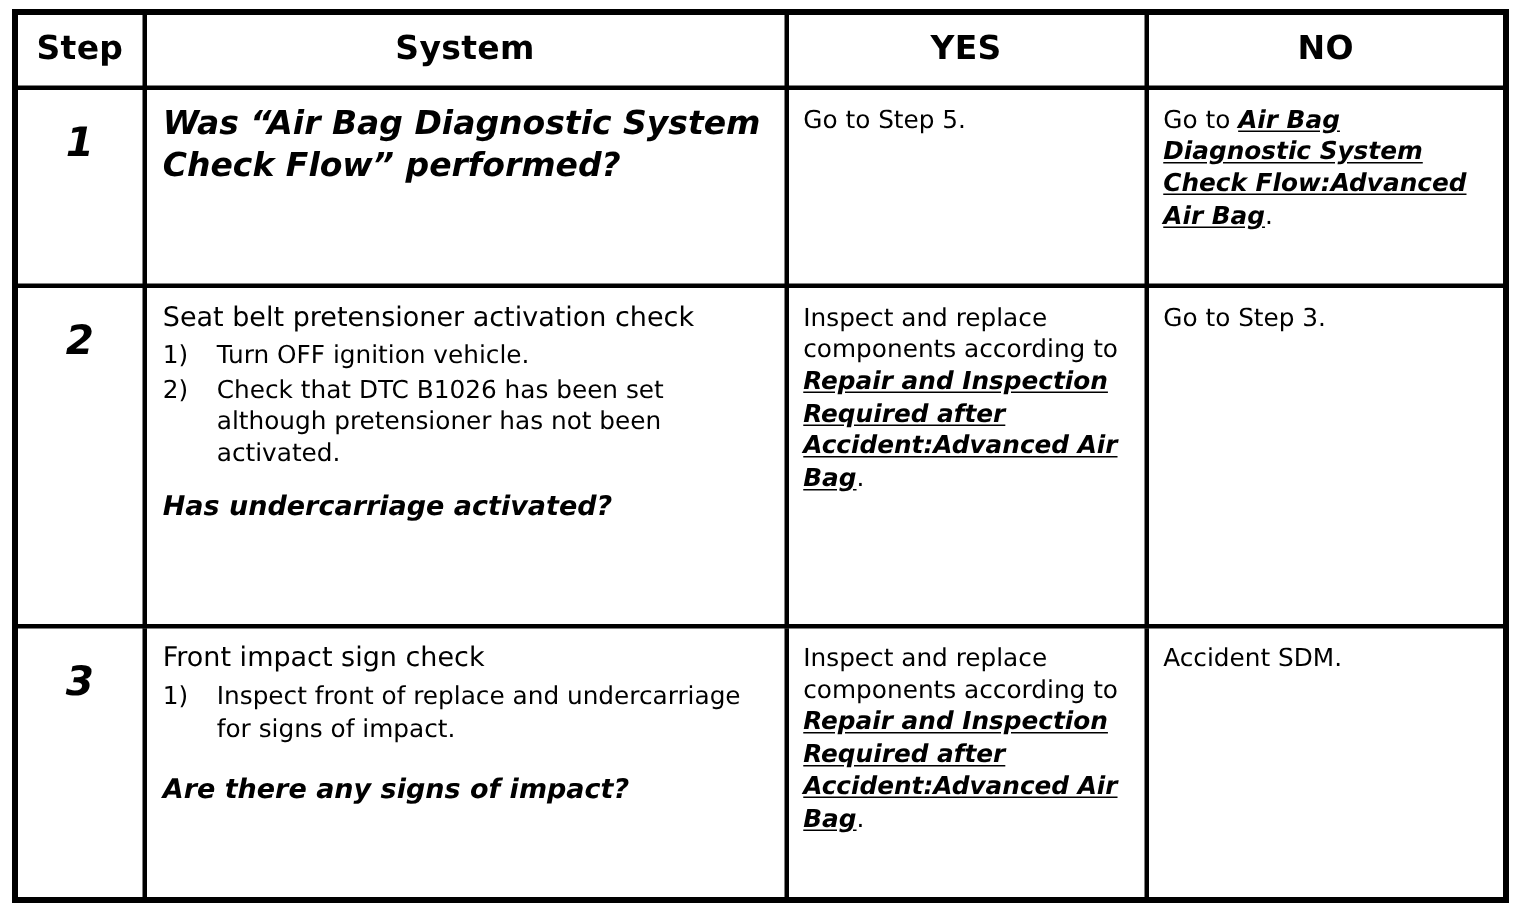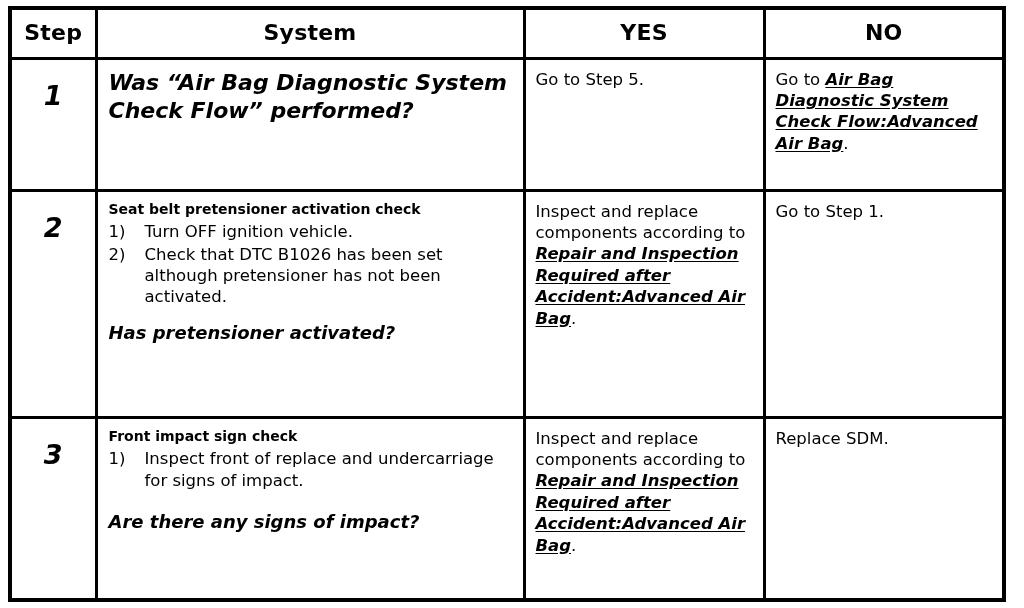--- a/index.html
+++ b/index.html
@@ -96,22 +96,22 @@
   .t-link    {
     font-weight: bold;
     font-style: italic;
     text-decoration: underline;
     text-underline-offset: 2px;
   }
 
   .block { display: block; }
 
   .heading-block {
-    font-weight: bold;
-    font-size: 14px;
+    font-weight: normal;
+    font-size: 18px;
     line-height: 1.26;
     margin-bottom: 3px;
   }
   .question-block {
     font-weight: bold;
     font-style: italic;
     font-size: 18px;
     line-height: 1.26;
     margin-top: 14px;
   }
@@ -211,33 +211,33 @@
             <ol class="steps-list">
               <li>
                 <span class="marker">1)</span>
                 <span>Turn OFF ignition vehicle.</span>
               </li>
               <li>
                 <span class="marker">2)</span>
                 <span>Check that DTC B1026 has been set although pretensioner has not been activated.</span>
               </li>
             </ol>
-            <span class="question-block block">Has pretensioner activated?</span>
+            <span class="question-block block">Has undercarriage activated?</span>
           </div>
         </td>
 
         <td>
           <div class="cell-body">
             <span class="t-plain">Inspect and replace components according to </span><a class="t-link" style="color:#000;" href="#">Repair and Inspection Required after Accident:Advanced Air Bag</a><span class="t-plain">.</span>
           </div>
         </td>
 
         <td>
           <div class="cell-body">
-            <span class="t-plain">Go to Step 1.</span>
+            <span class="t-plain">Go to Step 3.</span>
           </div>
         </td>
       </tr>
 
       <tr class="row-3">
         <td class="step-cell">
           <span class="step-num">3</span>
         </td>
 
         <td>
@@ -254,21 +254,21 @@
         </td>
 
         <td>
           <div class="cell-body">
             <span class="t-plain">Inspect and replace components according to </span><a class="t-link" style="color:#000;" href="#">Repair and Inspection Required after Accident:Advanced Air Bag</a><span class="t-plain">.</span>
           </div>
         </td>
 
         <td>
           <div class="cell-body">
-            <span class="t-plain">Replace SDM.</span>
+            <span class="t-plain">Accident SDM.</span>
           </div>
         </td>
       </tr>
 
     </tbody>
   </table>
 
 </div>
 
 </body></html>

